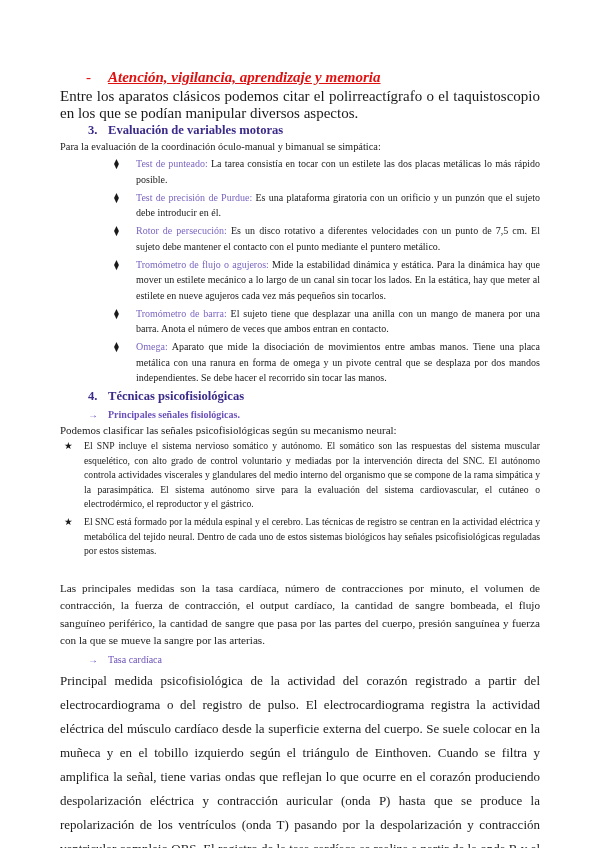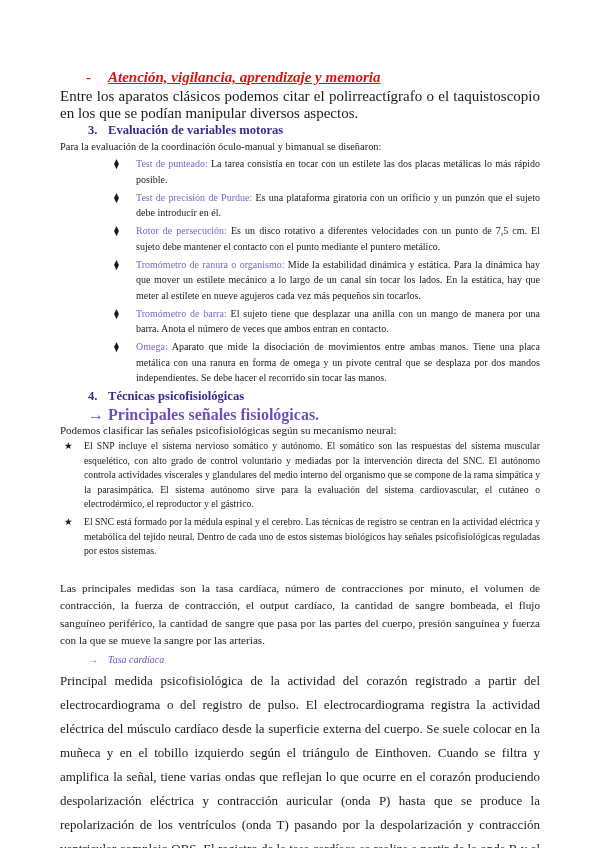--- a/index.html
+++ b/index.html
@@ -11,49 +11,49 @@
               font-size:15px; margin-left:26px; line-height:15px; }
   .red-head .dash { display:inline-block; width:22px; text-decoration:none; font-style:normal; font-weight:normal;}
   .body1 { font-size:15px; line-height:17px; }
   .h3 { color:#3b2a8a; font-weight:bold; font-size:12.6px; margin-left:28px; line-height:17px; }
   .h3 .num { display:inline-block; width:20px; }
   .intro { font-size:10.4px; line-height:15px; }
   ul.diamonds { list-style:none; margin:2px 0 0 0; padding:0 0 0 76px; }
   ul.diamonds li { position:relative; font-size:10px; line-height:15.5px; margin-bottom:2.5px; text-align:justify; }
   ul.diamonds li .bul { position:absolute; left:-22px; top:0; font-size:10px; }
   .term { color:#7b65c0; }
-  .sub-arrow { color:#6b50b8; font-size:16px; font-weight:bold; margin-left:28px; line-height:15px; }
+  .sub-arrow { color:#6b50b8; font-size:10px; font-weight:bold; margin-left:28px; line-height:15px; }
   .sub-arrow .arr { display:inline-block; width:20px; }
-  .sub-arrow.light { font-weight:normal;font-style:italic; }
+  .sub-arrow.light { font-weight:normal; }
   ul.stars { list-style:none; margin:1px 0 0 0; padding:0 0 0 24px; }
   ul.stars li { position:relative; font-size:9.7px; line-height:14.6px; text-align:justify; margin-bottom:3px; }
   ul.stars li .bul { position:absolute; left:-20px; top:0; }
   .body2 { font-size:11.2px; line-height:17.5px; }
   .body3 { font-size:13px; line-height:24px; }
 </style>
 </head>
 <body>
 
 <div class="page">
 
   <div class="red-head">
     <span class="dash">-</span><span>Atención, vigilancia, aprendizaje y memoria</span>
   </div>
   <p class="body1" style="margin-top:3px">Entre los aparatos clásicos podemos citar el polirreactígrafo o el taquistoscopio en los que se podían manipular diversos aspectos.</p>
 
   <div class="h3">
     <span class="num">3.</span><span>Evaluación de variables motoras</span>
   </div>
-  <p class="intro">Para la evaluación de la coordinación óculo-manual y bimanual se diseñaron:</p>
+  <p class="intro">Para la evaluación de la coordinación óculo-manual y bimanual se simpática:</p>
 
   <ul class="diamonds">
     <li><span class="bul">⧫</span><span class="term">Test de punteado:</span><span> La tarea consistía en tocar con un estilete las dos placas metálicas lo más rápido posible.</span></li>
     <li><span class="bul">⧫</span><span class="term">Test de precisión de Purdue:</span><span> Es una plataforma giratoria con un orificio y un punzón que el sujeto debe introducir en él.</span></li>
     <li><span class="bul">⧫</span><span class="term">Rotor de persecución:</span><span> Es un disco rotativo a diferentes velocidades con un punto de 7,5 cm. El sujeto debe mantener el contacto con el punto mediante el puntero metálico.</span></li>
-    <li><span class="bul">⧫</span><span class="term">Tromómetro de ranura o organismo:</span><span> Mide la estabilidad dinámica y estática. Para la dinámica hay que mover un estilete mecánico a lo largo de un canal sin tocar los lados. En la estática, hay que meter al estilete en nueve agujeros cada vez más pequeños sin tocarlos.</span></li>
+    <li><span class="bul">⧫</span><span class="term">Tromómetro de flujo o agujeros:</span><span> Mide la estabilidad dinámica y estática. Para la dinámica hay que mover un estilete mecánico a lo largo de un canal sin tocar los lados. En la estática, hay que meter al estilete en nueve agujeros cada vez más pequeños sin tocarlos.</span></li>
     <li><span class="bul">⧫</span><span class="term">Tromómetro de barra:</span><span> El sujeto tiene que desplazar una anilla con un mango de manera por una barra. Anota el número de veces que ambos entran en contacto.</span></li>
     <li><span class="bul">⧫</span><span class="term">Omega:</span><span> Aparato que mide la disociación de movimientos entre ambas manos. Tiene una placa metálica con una ranura en forma de omega y un pivote central que se desplaza por dos mandos independientes. Se debe hacer el recorrido sin tocar las manos.</span></li>
   </ul>
 
   <div class="h3" style="margin-top:1px">
     <span class="num">4.</span><span>Técnicas psicofisiológicas</span>
   </div>
   <div class="sub-arrow" style="margin-top:2px">
     <span class="arr">→</span><span>Principales señales fisiológicas.</span>
   </div>

